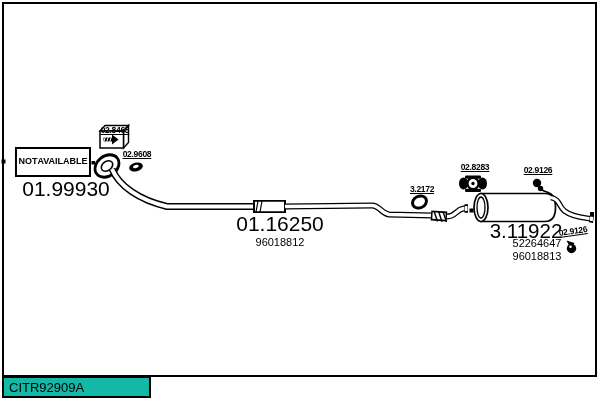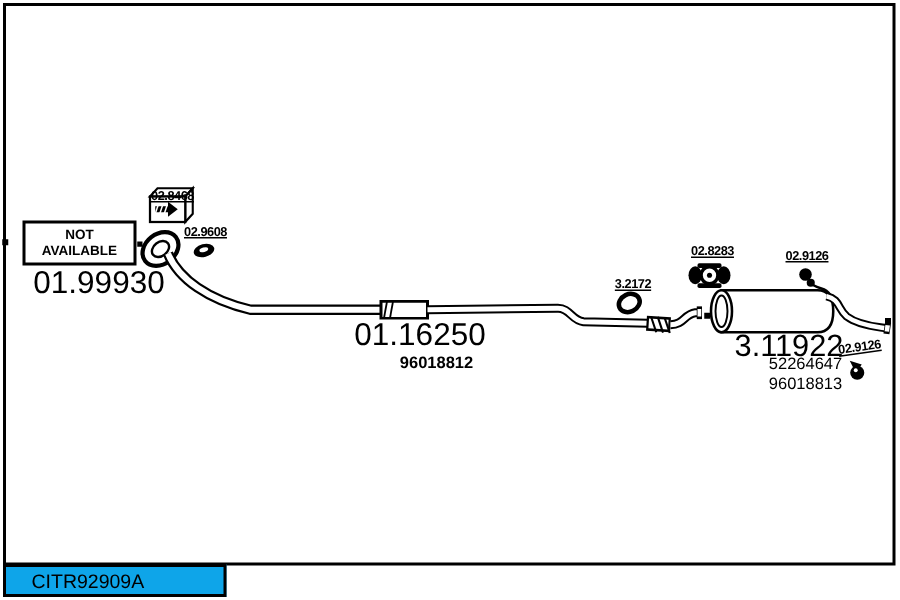--- a/index.html
+++ b/index.html
@@ -6,24 +6,24 @@
   html, body { width: 600px; height: 400px; background: #fff; overflow: hidden; }
   body { font-family: "Liberation Sans", sans-serif; color: #000; position: relative; }
   .stage { position: absolute; left: 0; top: 0; width: 600px; height: 400px; background: #fff; }
   .frame { position: absolute; left: 2px; top: 2px; width: 595px; height: 375px; border: 2px solid #000; background: transparent; }
   .art { position: absolute; left: 0; top: 0; width: 600px; height: 400px; }
   .lbl { position: absolute; text-align: center; white-space: nowrap; color: #000; }
   .ref-sm { font-size: 8.5px; font-weight: bold; letter-spacing: -0.3px; text-decoration: underline; }
   .ref-lg { font-size: 21px; letter-spacing: 0px; }
   .oem { font-size: 11px; letter-spacing: 0px; }
   .na-box { position: absolute; left: 15px; top: 147px; width: 76px; height: 30px; border: 2px solid #000;
-            display: flex; flex-direction: column; align-items: center; justify-content: center;
+            display: flex; flex-direction: row; align-items: center; justify-content: center;
             font-size: 9px; font-weight: bold; line-height: 1.25; background: #fff; }
   .code-box { position: absolute; left: 2px; top: 376px; width: 149px; height: 22px; border: 2px solid #000;
-              background: #0ea5e9; display: flex; align-items: center; padding-left: 17px; font-size: 13px; }
+              background: #14b8a6; display: flex; align-items: center; padding-left: 5px; font-size: 13px; }
   .rot-8 { transform: rotate(-8deg); }
 </style>
 </head>
 <body>
 
 <div class="stage">
 
   <div class="frame"></div>
 
   <svg class="art" viewBox="0 0 600 400">
@@ -132,21 +132,21 @@
     <span>AVAILABLE</span>
   </div>
 
   <div class="lbl ref-lg" style="left:16px; top:177px; width:100px;">01.99930</div>
 
   <div class="lbl ref-sm" style="left:97px; top:125px; width:36px;">02.8468</div>
 
   <div class="lbl ref-sm" style="left:119px; top:149px; width:36px;">02.9608</div>
 
   <div class="lbl ref-lg" style="left:225px; top:212px; width:110px;">01.16250</div>
-  <div class="lbl oem" style="left:259px; top:236px; width:64px;font-weight:bold;">96018812</div>
+  <div class="lbl oem" style="left:248px; top:236px; width:64px;">96018812</div>
 
   <div class="lbl ref-sm" style="left:402px; top:184px; width:40px;">3.2172</div>
 
   <div class="lbl ref-sm" style="left:457px; top:162px; width:36px;text-align:center;">02.8283</div>
 
   <div class="lbl ref-sm" style="left:520px; top:165px; width:36px;">02.9126</div>
 
   <div class="lbl ref-lg" style="left:484px; top:219px; width:84px; font-size:20.5px;">3.11922</div>
   <div class="lbl oem" style="left:506px; top:237px; width:62px;">52264647</div>
   <div class="lbl oem" style="left:506px; top:250px; width:62px;">96018813</div>

